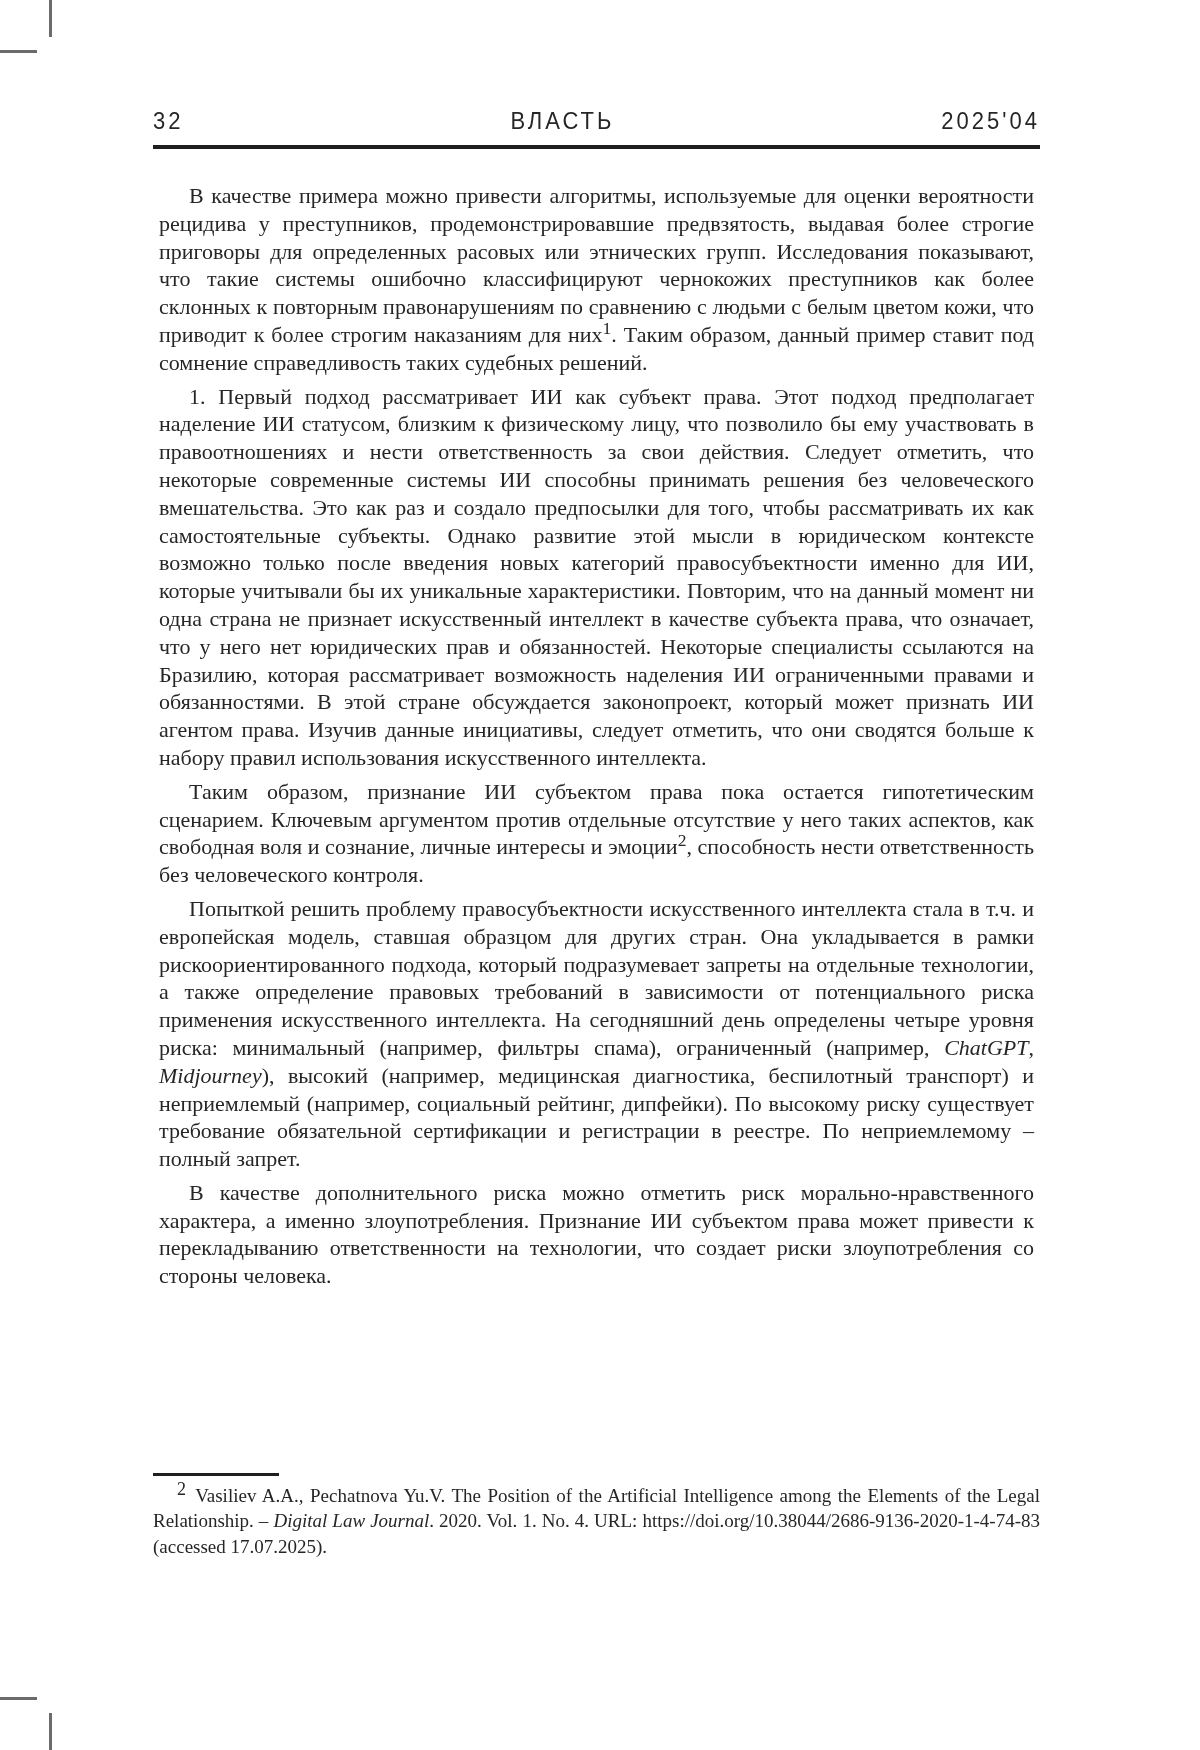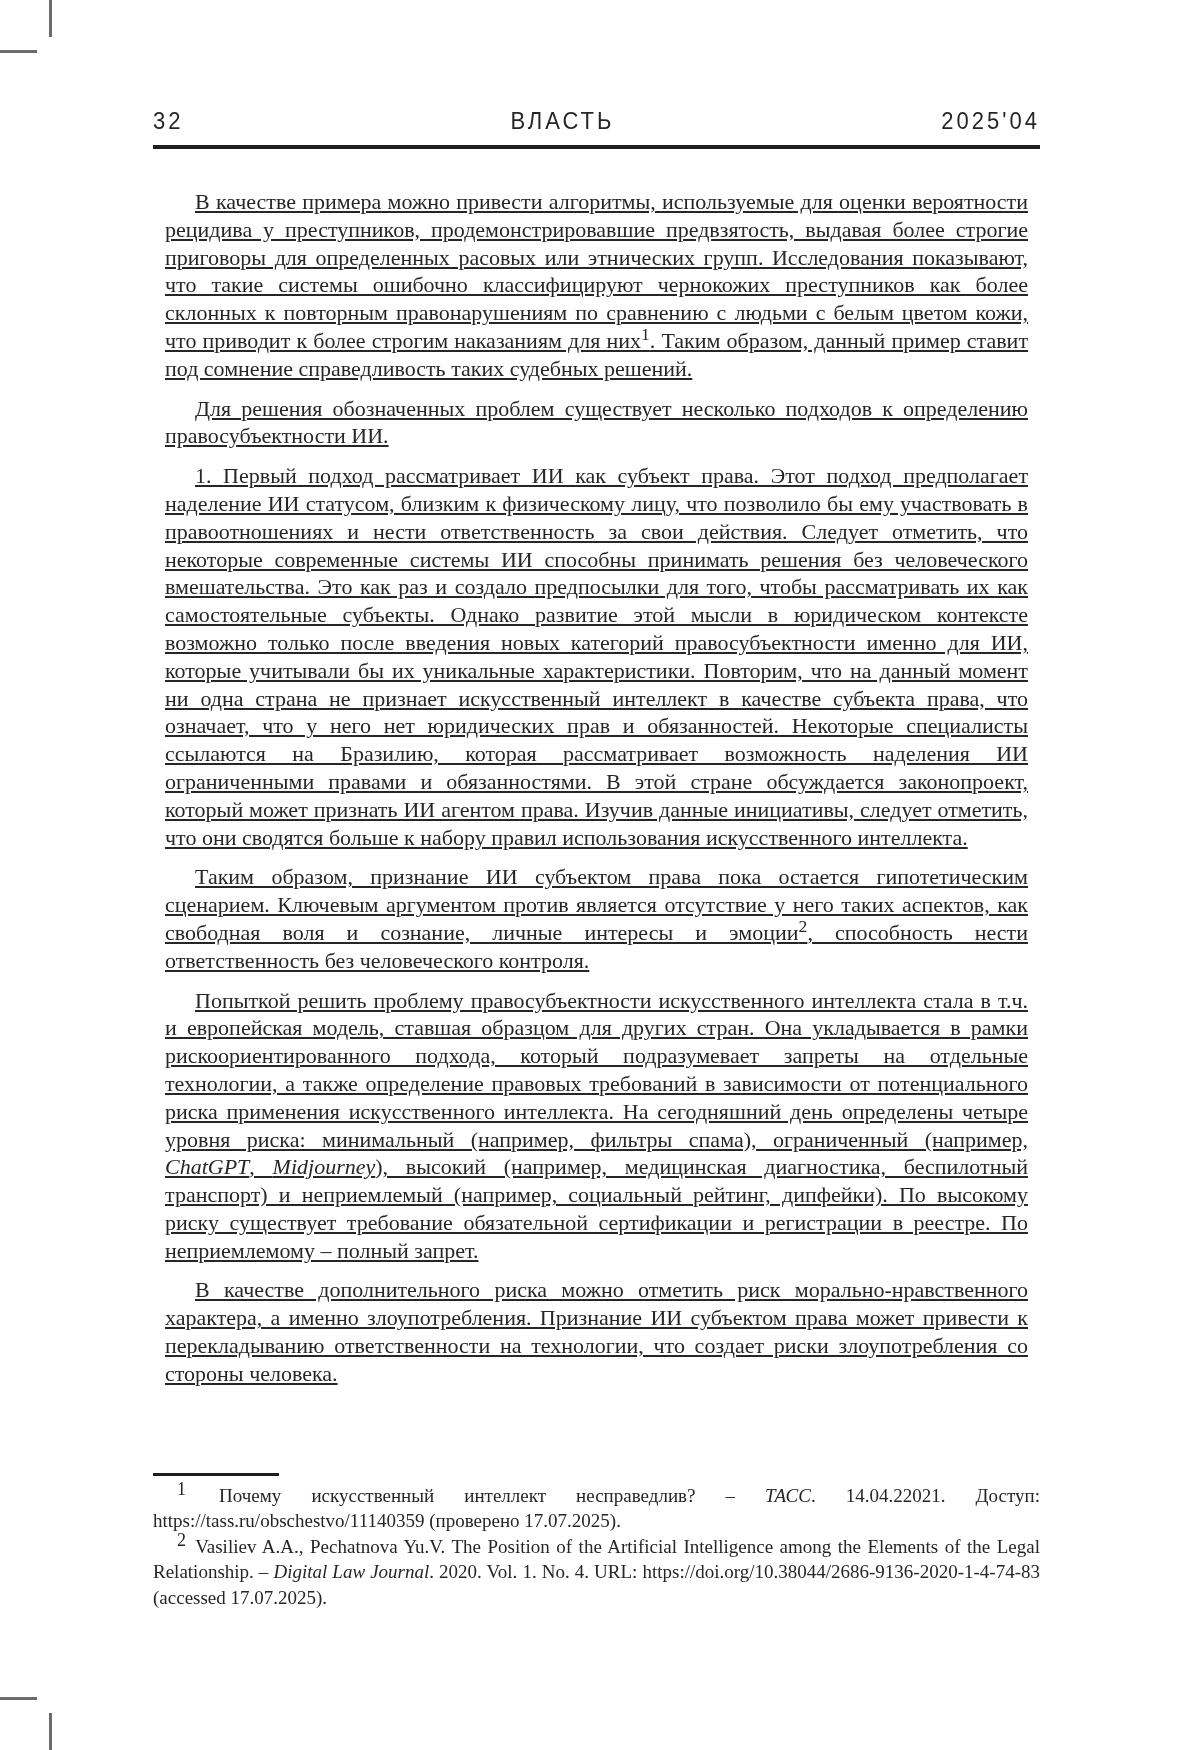--- a/index.html
+++ b/index.html
@@ -27,21 +27,21 @@
     font-family:"Liberation Sans", sans-serif; font-size:22px;
     letter-spacing:3px; color:var(--text); transform:scaleY(1.05);
   }
   .header-rule { position:absolute; left:153px; top:145px; width:887px; height:4px; background:var(--rule); }
 
   main.article {
     position:absolute; left:153px; top:176px; width:887px; max-height:1295px; overflow:hidden;
     font-size:22px; line-height:27.8px; text-align:justify;
     hyphens:auto; -webkit-hyphens:auto;
   }
-  .para { margin:12px; text-indent:30px;text-decoration:underline; }
+  .para { margin:6px; text-indent:30px; }
   .it { font-style:italic; }
   .sup { font-size:0.8em; position:relative; top:-0.45em; line-height:0; }
 
   .footnote-rule { position:absolute; left:153px; top:1473px; width:126px; height:3px; background:var(--rule); }
   section.footnotes {
     position:absolute; left:153px; top:1483px; width:887px;
     font-size:19px; line-height:25.4px; text-align:justify;
     hyphens:auto; -webkit-hyphens:auto;
   }
   .fn { margin:0; text-indent:24px; }
@@ -62,25 +62,23 @@
 
   <div class="running-header">
     <span>32</span>
     <span>ВЛАСТЬ</span>
     <span>2025'04</span>
   </div>
   <div class="header-rule"></div>
 
   <main class="article" id="article-body">
       <p class="para"><span>В качестве примера можно привести алгоритмы, используемые для оценки вероятности рецидива у преступников, продемонстрировавшие предвзятость, выдавая более строгие приговоры для определенных расовых или этнических групп. Исследования показывают, что такие системы ошибочно классифицируют чернокожих преступников как более склонных к повторным правонарушениям по сравнению с людьми с белым цветом кожи, что приводит к более строгим наказаниям для них</span><span class="sup">1</span><span>. Таким образом, данный пример ставит под сомнение справедливость таких судебных решений.</span></p>
-      <p class="para"><span>Для решения обозначенных проблем существует несколько подходов к определению правосубъектности ИИ.</span></p>
       <p class="para"><span>1. Первый подход рассматривает ИИ как субъект права. Этот подход предполагает наделение ИИ статусом, близким к физическому лицу, что позволило бы ему участвовать в правоотношениях и нести ответственность за свои действия. Следует отметить, что некоторые современные системы ИИ способны принимать решения без человеческого вмешательства. Это как раз и создало предпосылки для того, чтобы рассматривать их как самостоятельные субъекты. Однако развитие этой мысли в юридическом контексте возможно только после введения новых категорий правосубъектности именно для ИИ, которые учитывали бы их уникальные характеристики. Повторим, что на данный момент ни одна страна не признает искусственный интеллект в качестве субъекта права, что означает, что у него нет юридических прав и обязанностей. Некоторые специалисты ссылаются на Бразилию, которая рассматривает возможность наделения ИИ ограниченными правами и обязанностями. В этой стране обсуждается законопроект, который может признать ИИ агентом права. Изучив данные инициативы, следует отметить, что они сводятся больше к набору правил использования искусственного интеллекта.</span></p>
-      <p class="para"><span>Таким образом, признание ИИ субъектом права пока остается гипотетическим сценарием. Ключевым аргументом против является отсутствие у него таких аспектов, как свободная воля и сознание, личные интересы и эмоции</span><span class="sup">2</span><span>, способность нести ответственность без человеческого контроля.</span></p>
+      <p class="para"><span>Таким образом, признание ИИ субъектом права пока остается гипотетическим сценарием. Ключевым аргументом против отдельные отсутствие у него таких аспектов, как свободная воля и сознание, личные интересы и эмоции</span><span class="sup">2</span><span>, способность нести ответственность без человеческого контроля.</span></p>
       <p class="para"><span>Попыткой решить проблему правосубъектности искусственного интеллекта стала в т.ч. и европейская модель, ставшая образцом для других стран. Она укладывается в рамки рискоориентированного подхода, который подразумевает запреты на отдельные технологии, а также определение правовых требований в зависимости от потенциального риска применения искусственного интеллекта. На сегодняшний день определены четыре уровня риска: минимальный (например, фильтры спама), ограниченный (например, </span><span class="it">ChatGPT</span><span>, </span><span class="it">Midjourney</span><span>), высокий (например, медицинская диагностика, беспилотный транспорт) и неприемлемый (например, социальный рейтинг, дипфейки). По высокому риску существует требование обязательной сертификации и регистрации в реестре. По неприемлемому – полный запрет.</span></p>
       <p class="para"><span>В качестве дополнительного риска можно отметить риск морально-нравственного характера, а именно злоупотребления. Признание ИИ субъектом права может привести к перекладыванию ответственности на технологии, что создает риски злоупотребления со стороны человека.</span></p>
     </main>
 
   <div class="footnote-rule"></div>
   <section class="footnotes" id="footnotes-block">
-      <p class="fn"><span class="sup">1</span><span> Почему искусственный интеллект несправедлив? – </span><span class="it">ТАСС</span><span>. 14.04.22021. Доступ: https://tass.ru/obschestvo/11140359 (проверено 17.07.2025).</span></p>
       <p class="fn"><span class="sup">2</span><span> Vasiliev A.A., Pechatnova Yu.V. The Position of the Artificial Intelligence among the Elements of the Legal Relationship. – </span><span class="it">Digital Law Journal</span><span>. 2020. Vol. 1. No. 4. URL: https://doi.org/10.38044/2686-9136-2020-1-4-74-83 (accessed 17.07.2025).</span></p>
     </section>
 </div>
 
 </body></html>

